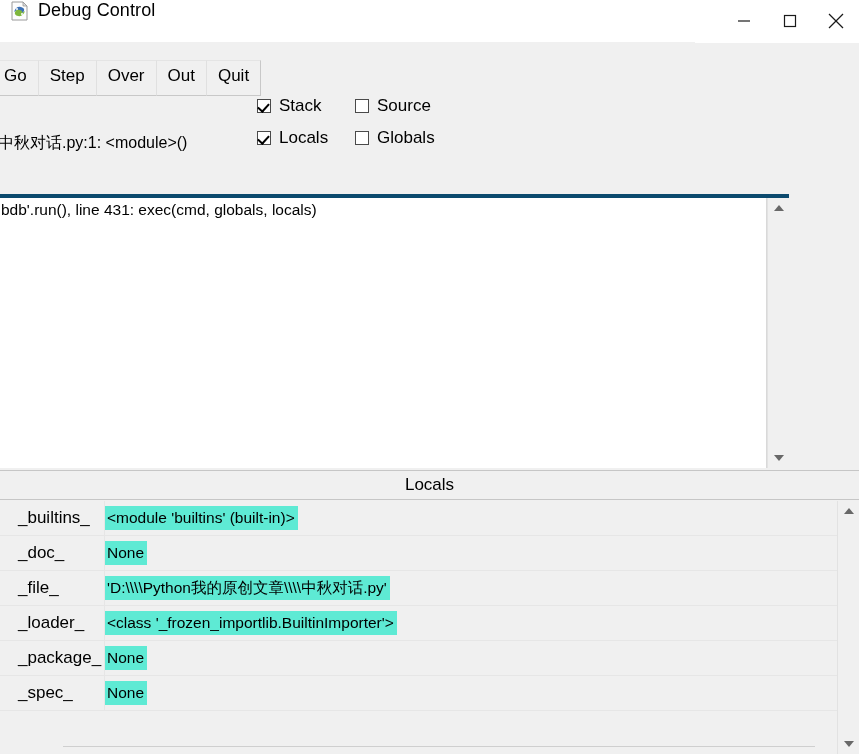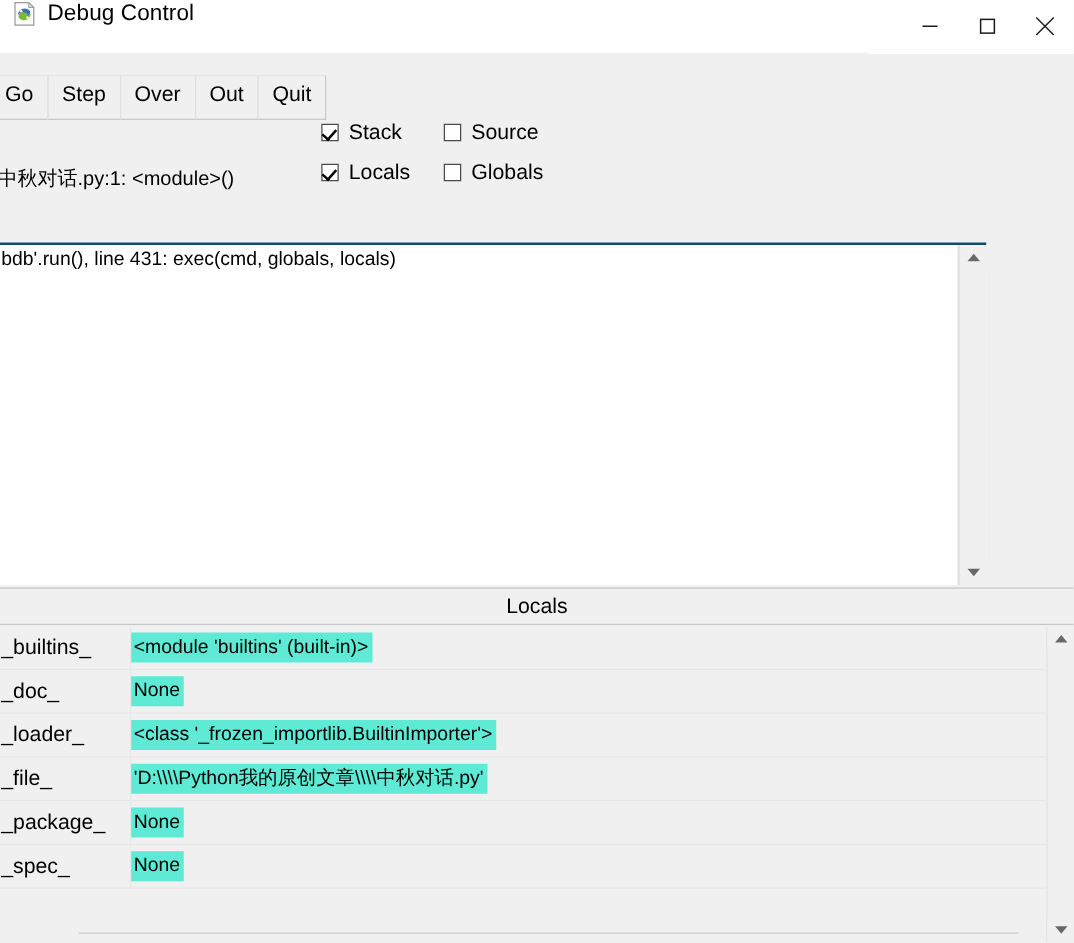--- a/index.html
+++ b/index.html
@@ -81,21 +81,21 @@
     font-size:16px;color:#000000;white-space:nowrap;
     display:flex;align-items:center;
     overflow:hidden;
   }
   .statusline span{margin-left:-2px;}
 
   
   .stackwrap{
     position:absolute;left:0;top:194px;width:789px;height:274px;
     background:#ffffff;
-    border-top:2px solid #0c4a6e;
+    border-top:4px solid #0c4a6e;
     box-sizing:border-box;
   }
   .stacklist{
     position:absolute;left:0;top:0;right:22px;bottom:0;
     background:#ffffff;
     overflow:hidden;
     border-right:1px solid #d9d9d9;
   }
   .stackrow{
     height:23px;line-height:23px;font-size:15.5px;
@@ -144,21 +144,21 @@
     overflow:hidden;
   }
   .lrow{
     position:relative;height:34px;
     border-bottom:1px solid #e6e6e6;
     display:flex;align-items:center;
   }
   .lname{
     width:104px;flex:0 0 auto;
     font-size:17px;color:#000;white-space:nowrap;
-    padding-left:1px;box-sizing:border-box;
+    padding-left:18px;box-sizing:border-box;
     overflow:hidden;
   }
   .lval{
     font-size:15.5px;color:#000;white-space:nowrap;
     background:#5eead4;padding:2px 3px 3px 3px;line-height:19px;
   }
   .coldiv{
     position:absolute;left:104px;top:0;width:1px;height:100%;
     background:#e6e6e6;
   }
@@ -261,28 +261,28 @@
         <div class="lname">_builtins_</div>
         <div class="coldiv"></div>
         <div class="lval">&lt;module 'builtins' (built-in)&gt;</div>
       </div>
       <div class="lrow">
         <div class="lname">_doc_</div>
         <div class="coldiv"></div>
         <div class="lval">None</div>
       </div>
       <div class="lrow">
+        <div class="lname">_file_</div>
+        <div class="coldiv"></div>
+        <div class="lval">'D:\\\\Python我的原创文章\\\\中秋对话.py'</div>
+      </div>
+      <div class="lrow">
         <div class="lname">_loader_</div>
         <div class="coldiv"></div>
         <div class="lval">&lt;class '_frozen_importlib.BuiltinImporter'&gt;</div>
-      </div>
-      <div class="lrow">
-        <div class="lname">_file_</div>
-        <div class="coldiv"></div>
-        <div class="lval">'D:\\\\Python我的原创文章\\\\中秋对话.py'</div>
       </div>
       <div class="lrow">
         <div class="lname">_package_</div>
         <div class="coldiv"></div>
         <div class="lval">None</div>
       </div>
       <div class="lrow">
         <div class="lname">_spec_</div>
         <div class="coldiv"></div>
         <div class="lval">None</div>

